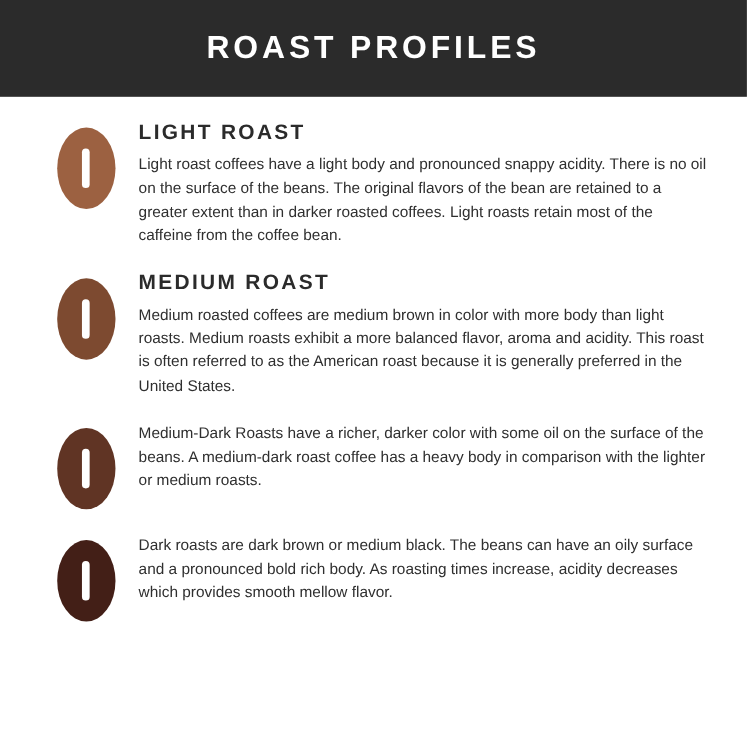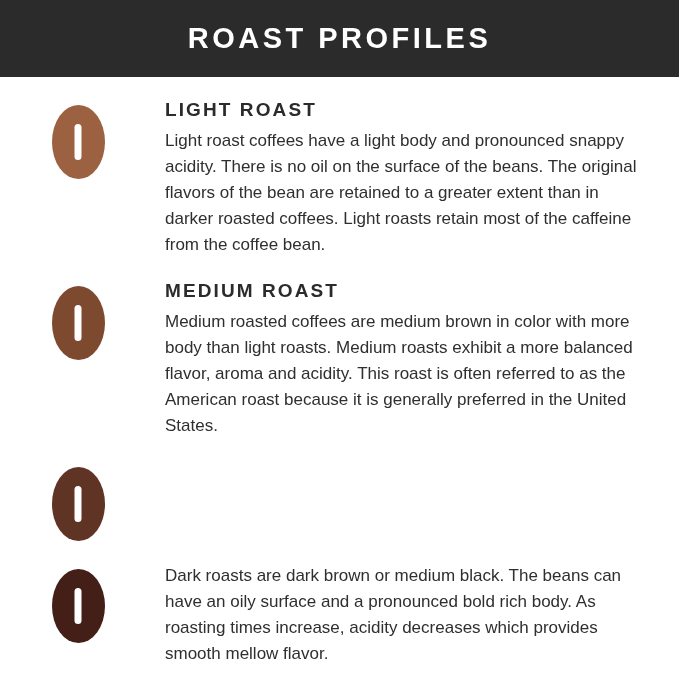--- a/index.html
+++ b/index.html
@@ -14,42 +14,41 @@
     overflow: hidden;
   }
   .page {
     position: relative;
     width: 679px;
     height: 679px;
     box-sizing: border-box;
     background: #ffffff;
   }
   .header {
-    height: 77px;
+    height: 88px;
     background: #2b2b2b;
     display: flex;
     align-items: center;
     justify-content: center;
   }
   .header-title {
     color: #ffffff;
     font-size: 29px;
     font-weight: bold;
     letter-spacing: 3.5px;
     text-transform: uppercase;
     font-family: "Liberation Sans", sans-serif;
   }
   .content {
     padding: 22px 30px 0 30px;
   }
   .roast-row {
     display: flex;
     align-items: flex-start;
     margin-bottom: 22px;
-    gap: 39px;
   }
   .bean-wrap {
     width: 96px;
     flex: 0 0 96px;
     display: flex;
     justify-content: center;
     padding-top: 6px;
   }
   .bean {
     width: 53px;
@@ -75,21 +74,21 @@
   .roast-title {
     font-size: 19px;
     font-weight: bold;
     color: #2b2b2b;
     letter-spacing: 2.1px;
     text-transform: uppercase;
     margin: 0 0 7px 0;
     font-family: "Liberation Sans", sans-serif;
   }
   .roast-desc {
-    font-size: 17px;
+    font-size: 14px;
     line-height: 1.53;
     color: #2f2f2f;
     margin: 0;
     font-family: "Liberation Sans", sans-serif;
   }
 </style>
 </head>
 <body>
 
 <div class="page">
@@ -124,20 +123,21 @@
       </div>
     </div>
 
     <div class="roast-row">
       <div class="bean-wrap">
         <div class="bean" style="background:#603424;">
           <span class="bean-slit"></span>
         </div>
       </div>
       <div class="text-col">
+        <p class="roast-desc">Medium-Dark Roasts have a richer, darker color with some oil on the surface of the beans. A medium-dark roast coffee has a heavy body in comparison with the lighter or medium roasts.</p>
       </div>
     </div>
 
     <div class="roast-row">
       <div class="bean-wrap">
         <div class="bean" style="background:#431f17;">
           <span class="bean-slit"></span>
         </div>
       </div>
       <div class="text-col">

